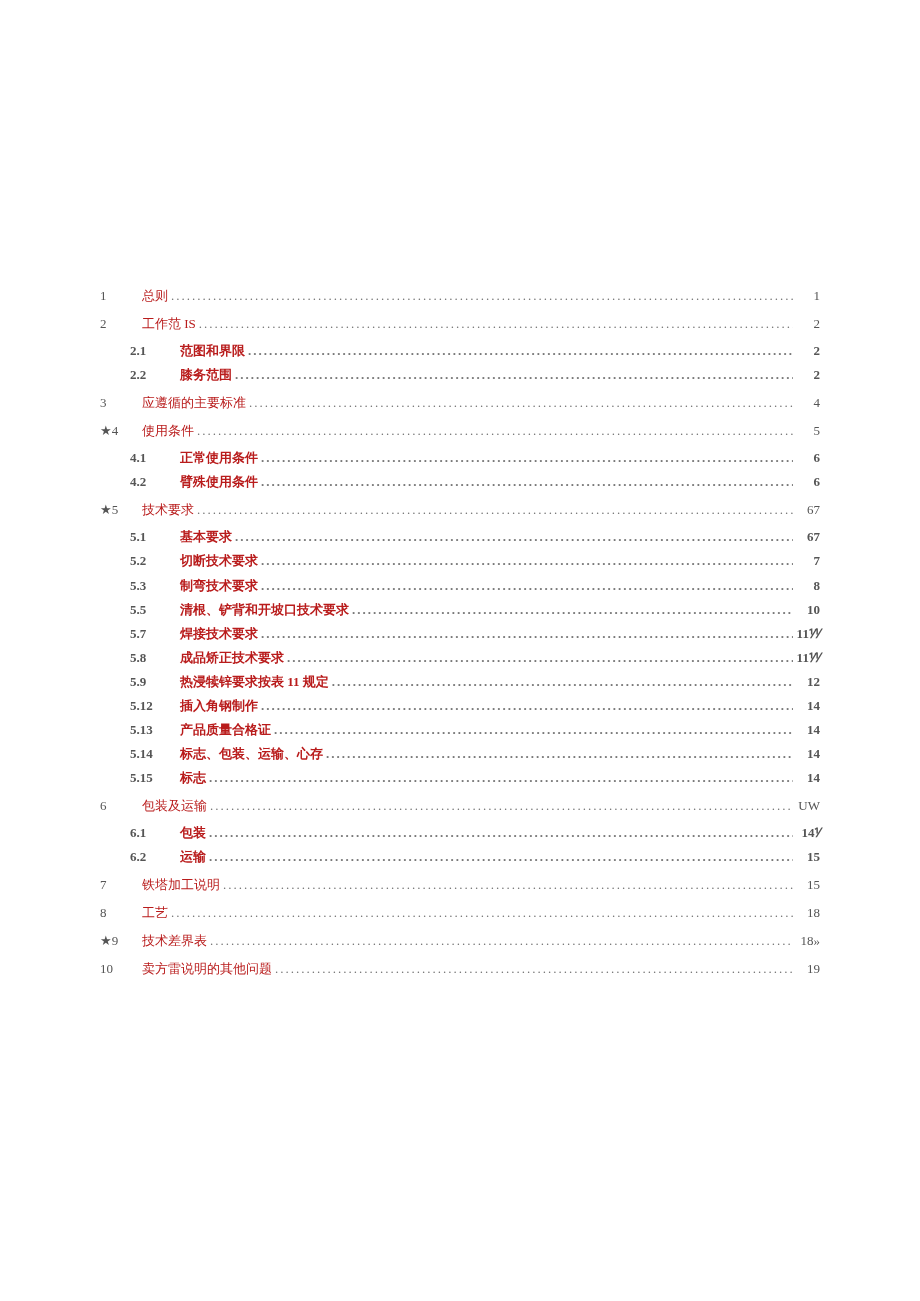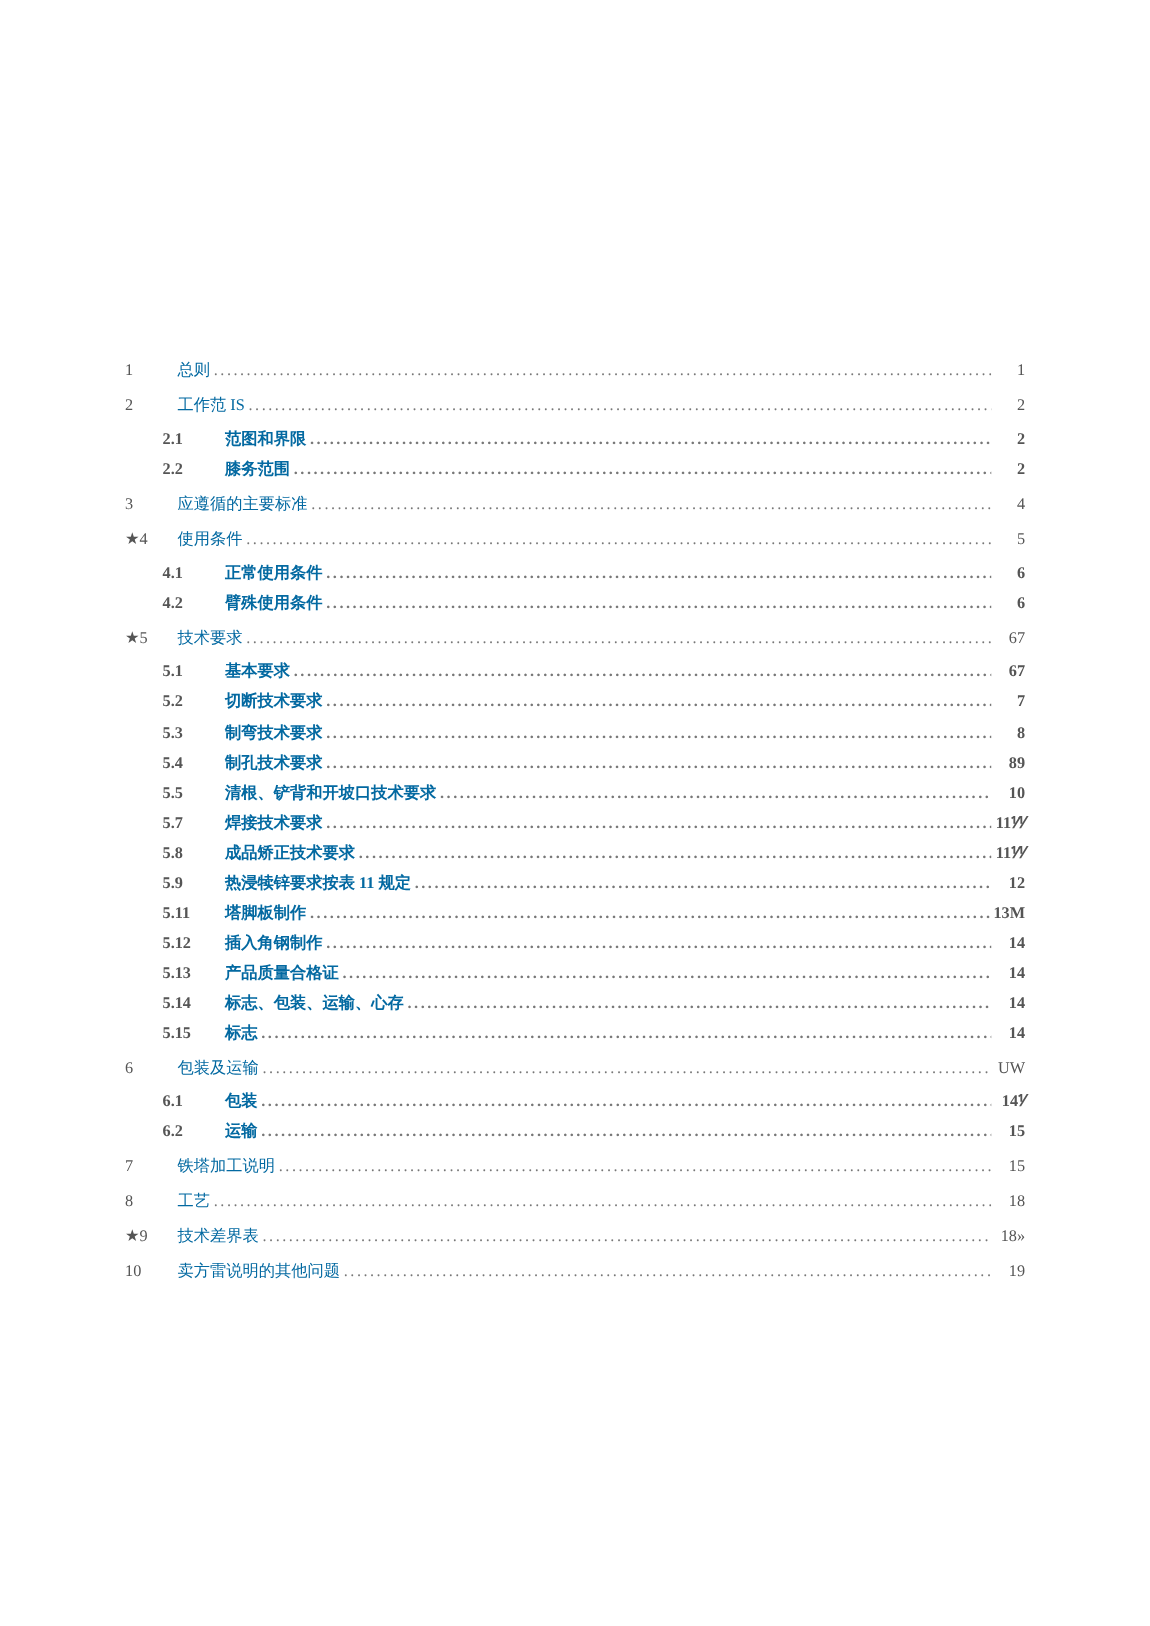--- a/index.html
+++ b/index.html
@@ -26,21 +26,21 @@
       font-weight: bold;
     }
     .toc-num {
       min-width: 42px;
       color: #555;
     }
     .toc-row.sub .toc-num {
       min-width: 50px;
     }
     .toc-title {
-      color: #0369a1;
+      color: #b91c1c;
     }
     .toc-dots {
       flex: 1;
       overflow: hidden;
       letter-spacing: 2px;
       color: #777;
       margin: 0 3px;
     }
     .toc-dots::before {
       content: "..................................................................................................................................................................................................";
@@ -141,26 +141,20 @@
           <span class="toc-dots"></span>
           <span class="toc-page">7</span>
         </div>
         <div class="toc-row sub">
           <span class="toc-num">5.3</span>
           <span class="toc-title">制弯技术要求</span>
           <span class="toc-dots"></span>
           <span class="toc-page">8</span>
         </div>
         <div class="toc-row sub">
-          <span class="toc-num">5.4</span>
-          <span class="toc-title">制孔技术要求</span>
-          <span class="toc-dots"></span>
-          <span class="toc-page">89</span>
-        </div>
-        <div class="toc-row sub">
           <span class="toc-num">5.5</span>
           <span class="toc-title">清根、铲背和开坡口技术要求</span>
           <span class="toc-dots"></span>
           <span class="toc-page">10</span>
         </div>
         <div class="toc-row sub">
           <span class="toc-num">5.7</span>
           <span class="toc-title">焊接技术要求</span>
           <span class="toc-dots"></span>
           <span class="toc-page">11⅟⅟</span>
@@ -169,26 +163,20 @@
           <span class="toc-num">5.8</span>
           <span class="toc-title">成品矫正技术要求</span>
           <span class="toc-dots"></span>
           <span class="toc-page">11⅟⅟</span>
         </div>
         <div class="toc-row sub">
           <span class="toc-num">5.9</span>
           <span class="toc-title">热浸犊锌要求按表 11 规定</span>
           <span class="toc-dots"></span>
           <span class="toc-page">12</span>
-        </div>
-        <div class="toc-row sub">
-          <span class="toc-num">5.11</span>
-          <span class="toc-title">塔脚板制作</span>
-          <span class="toc-dots"></span>
-          <span class="toc-page">13M</span>
         </div>
         <div class="toc-row sub">
           <span class="toc-num">5.12</span>
           <span class="toc-title">插入角钢制作</span>
           <span class="toc-dots"></span>
           <span class="toc-page">14</span>
         </div>
         <div class="toc-row sub">
           <span class="toc-num">5.13</span>
           <span class="toc-title">产品质量合格证</span>

